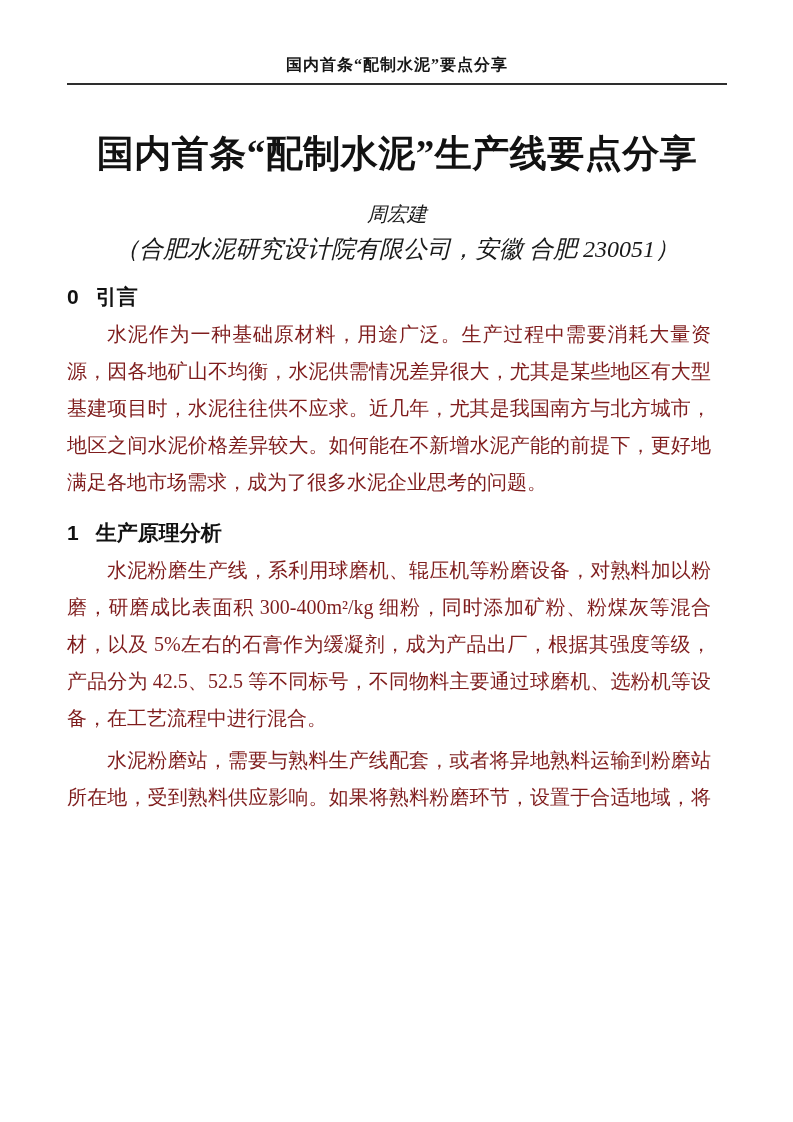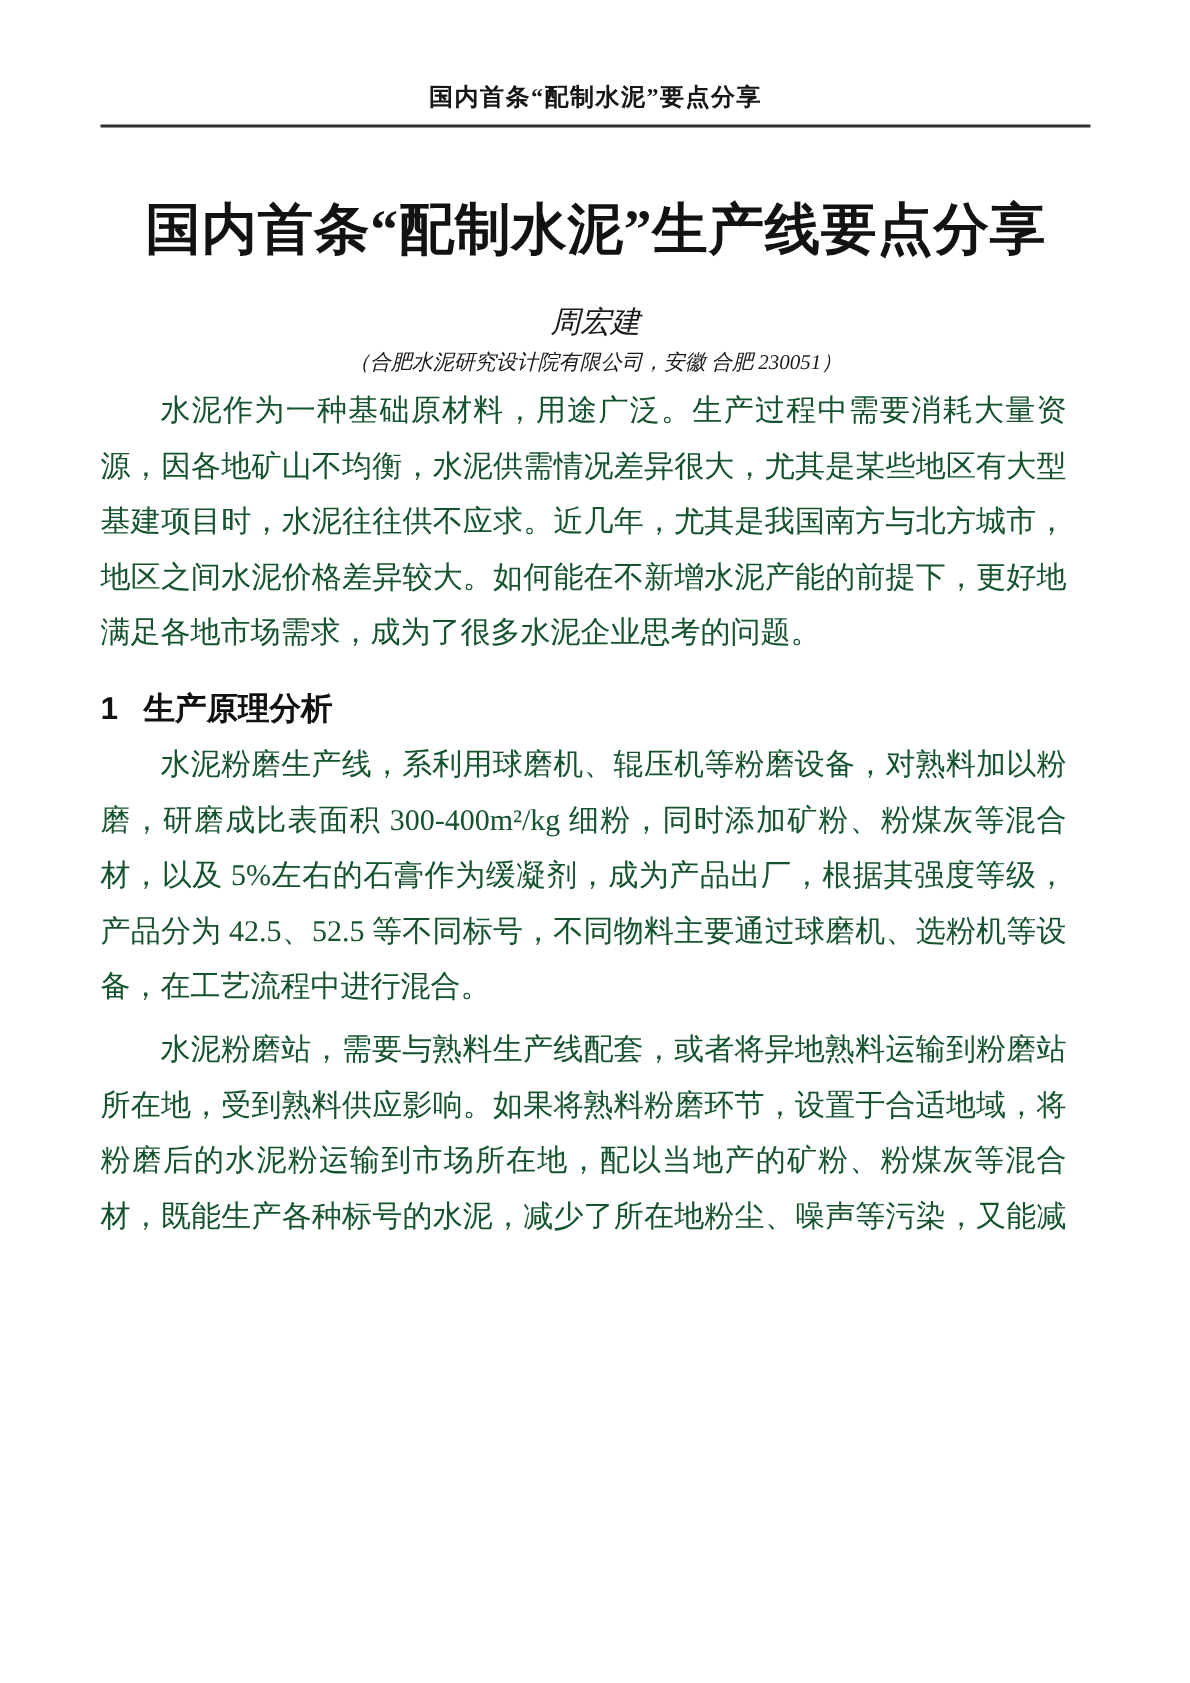--- a/index.html
+++ b/index.html
@@ -47,21 +47,21 @@
   .author {
     margin-top: 24px;
     text-align: center;
     font-size: 20px;
     font-style: italic;
     color: #1a1a1a;
   }
   .affiliation {
     margin-top: 5px;
     text-align: center;
-    font-size: 14px;
+    font-size: 24px;
     font-style: italic;
     color: #1a1a1a;
   }
   .section-heading {
     margin: 18px 0 0 0;
     font-size: 21px;
     line-height: 28px;
     font-weight: bold;
     font-family: "Liberation Sans", sans-serif;
     color: #111111;
@@ -69,21 +69,21 @@
   .section-heading .sec-num {
     display: inline-block;
     margin-right: 17px;
   }
   .body-par {
     margin: 5px 16px 0 0;
     font-size: 20px;
     line-height: 37px;
     text-align: justify;
     text-indent: 40px;
-    color: #14532d;
+    color: #7f1d1d;
   }
   .footer-bar {
     position: absolute;
     left: 65px;
     top: 1036px;
     width: 665px;
     height: 11px;
   }
   .footer-page-number {
     position: absolute;
@@ -112,20 +112,23 @@
 
     <div class="running-title">国内首条“配制水泥”要点分享</div>
     <div class="header-rule"></div>
 
     <h1 class="article-title">国内首条“配制水泥”生产线要点分享</h1>
 
     <div class="author">周宏建</div>
 
     <div class="affiliation">（合肥水泥研究设计院有限公司，安徽 合肥 230051）</div>
 
+    <h2 class="section-heading">
+      <span class="sec-num">0</span><span>引言</span>
+    </h2>
 
     <p class="body-par">水泥作为一种基础原材料，用途广泛。生产过程中需要消耗大量资源，因各地矿山不均衡，水泥供需情况差异很大，尤其是某些地区有大型基建项目时，水泥往往供不应求。近几年，尤其是我国南方与北方城市，地区之间水泥价格差异较大。如何能在不新增水泥产能的前提下，更好地满足各地市场需求，成为了很多水泥企业思考的问题。</p>
 
 
     <h2 class="section-heading">
       <span class="sec-num">1</span><span>生产原理分析</span>
     </h2>
 
     <p class="body-par">水泥粉磨生产线，系利用球磨机、辊压机等粉磨设备，对熟料加以粉磨，研磨成比表面积 300-400m²/kg 细粉，同时添加矿粉、粉煤灰等混合材，以及 5%左右的石膏作为缓凝剂，成为产品出厂，根据其强度等级，产品分为 42.5、52.5 等不同标号，不同物料主要通过球磨机、选粉机等设备，在工艺流程中进行混合。</p>
 

